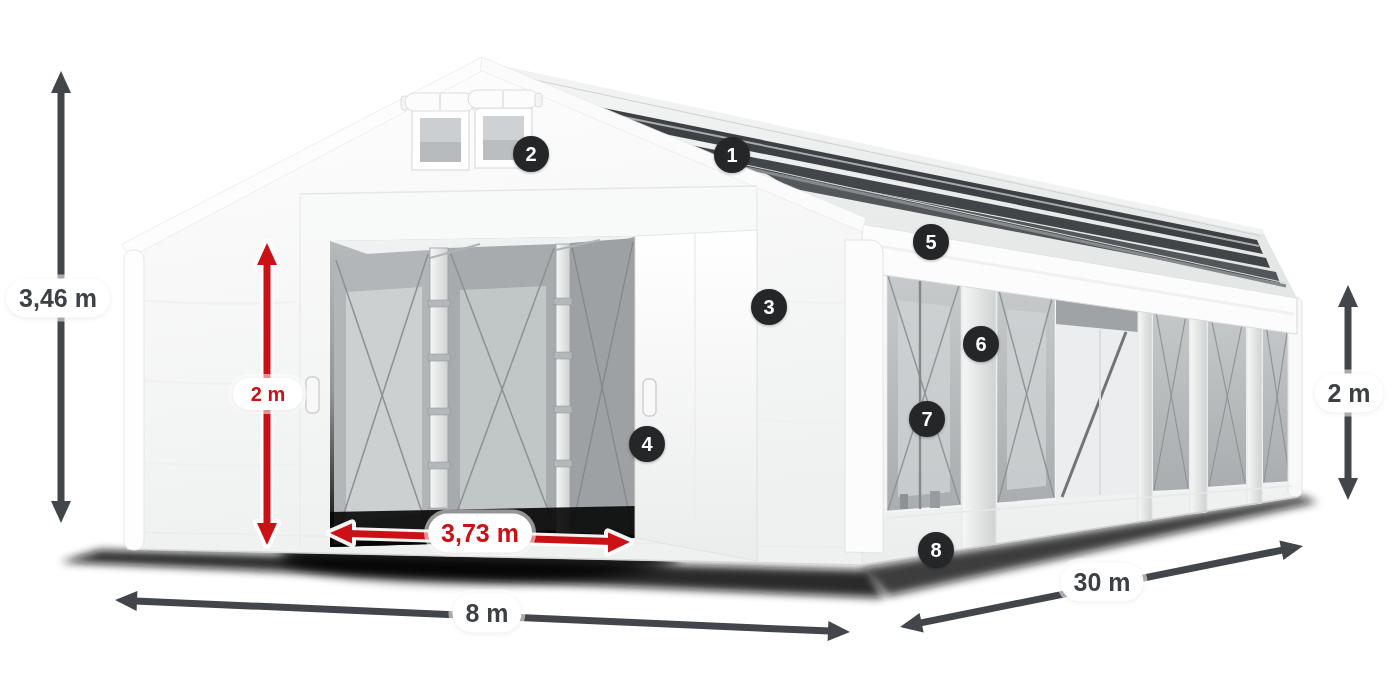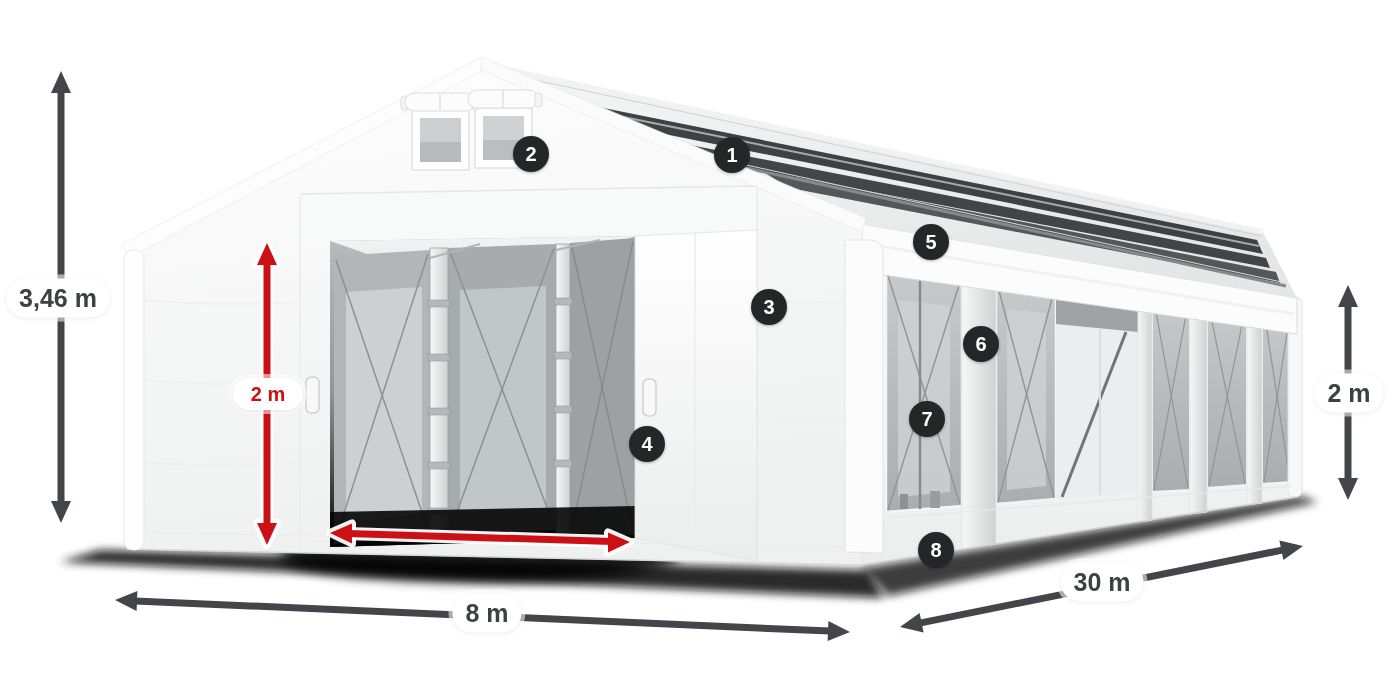--- a/index.html
+++ b/index.html
@@ -288,20 +288,21 @@
       <polygon class="ah-halo" points="1348,285 1338,307 1358,307"></polygon>
       <polygon class="ah-halo" points="1348,500 1338,478 1358,478"></polygon>
       <line class="shaft dark" x1="1348" y1="302" x2="1348" y2="483"></line>
       <polygon class="head dark" points="1348,285 1338,307 1358,307"></polygon>
       <polygon class="head dark" points="1348,500 1338,478 1358,478"></polygon>
     </g>
   </svg>
 
   <div class="pill" style="left:58px;top:298px;text-align:right;">3,46 m</div>
   <div class="pill red small" style="left:268px;top:394px;">2 m</div>
+  <div class="pill red" style="left:480px;top:533px;">3,73 m</div>
   <div class="pill" style="left:487px;top:613px;">8 m</div>
   <div class="pill" style="left:1102px;top:582px;">30 m</div>
   <div class="pill" style="left:1349px;top:393px;">2 m</div>
 
   <div class="badge" style="left:732px;top:155px;">1</div>
   <div class="badge" style="left:531px;top:154px;">2</div>
   <div class="badge" style="left:769px;top:307px;">3</div>
   <div class="badge" style="left:647px;top:444px;">4</div>
   <div class="badge" style="left:931px;top:242px;">5</div>
   <div class="badge" style="left:981px;top:344px;">6</div>

